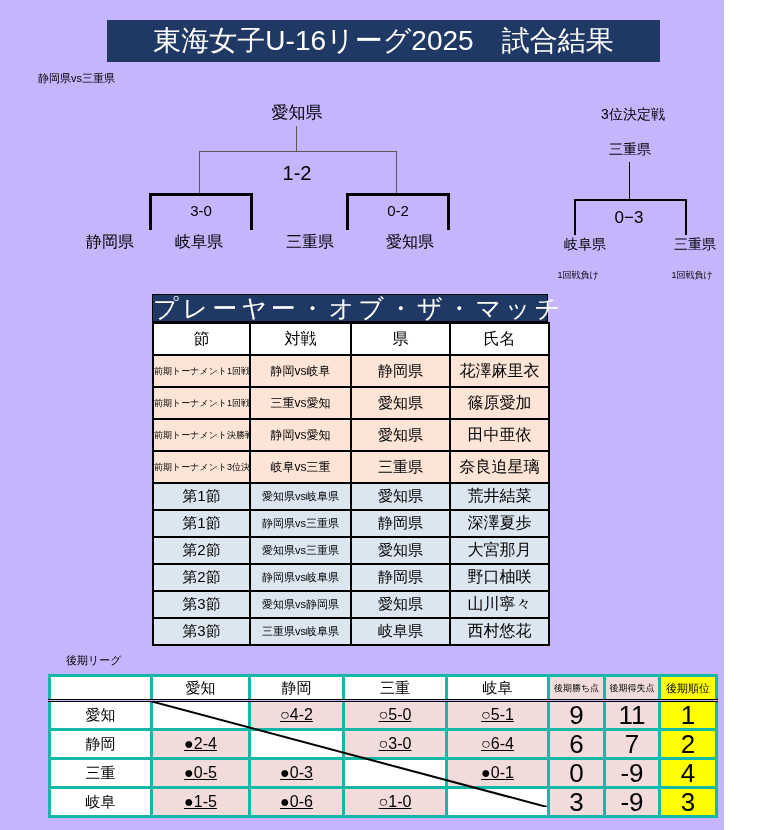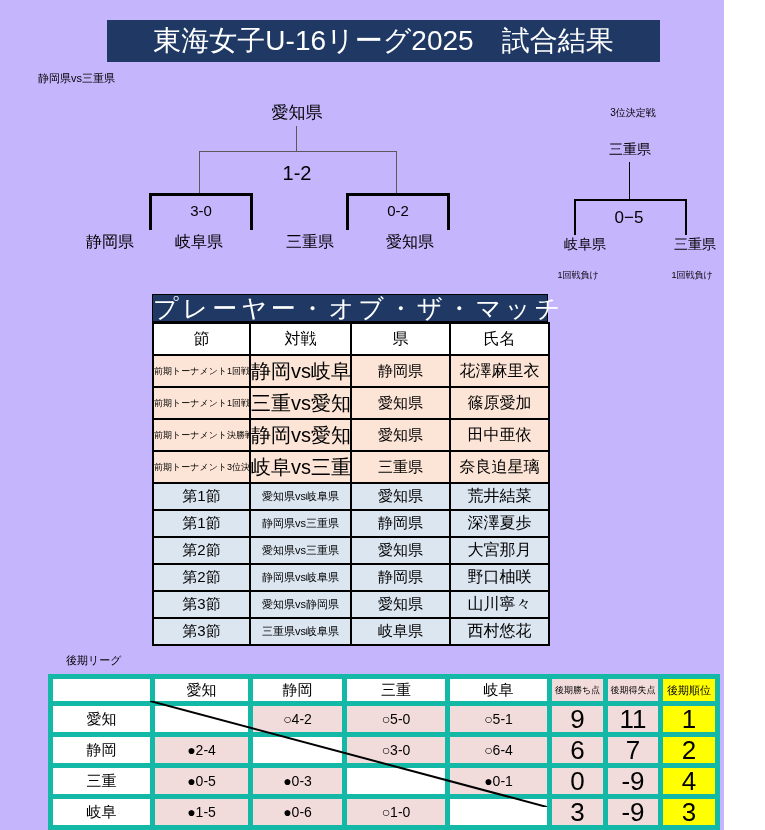--- a/index.html
+++ b/index.html
@@ -41,41 +41,41 @@
     border: 2px solid #000;
   }
   .potm th, .potm td {
     border: 2px solid #000; text-align: center; vertical-align: middle;
     padding: 0; overflow: hidden; white-space: nowrap;
   }
   .potm th { height: 30px; font-size: 16px; font-weight: normal; background: #fff; }
   .potm tr.r-t td { height: 30px; background: var(--peach, #FCE4D6); }
   .potm tr.r-l td { height: 25px; background: var(--lblue, #DCE6F1); margin-left: 27px; }
   .potm tr.r-t td.c-round { font-size: 9px; }
-  .potm tr.r-t td.c-match { font-size: 20px; }
+  .potm tr.r-t td.c-match { font-size: 12px; }
   .potm tr.r-l td.c-round { font-size: 15px; }
   .potm tr.r-l td.c-match { font-size: 11px; }
   .potm td.c-pref  { font-size: 15px; }
   .potm td.c-name  { font-size: 16px; }
 
   
   .league {
     position: absolute; left: 48px; top: 674px; width: 667px;
     border: 2px solid #000;
   }
   .league th, .league td {
-    border: 5px solid #14b8a6; text-align: center; vertical-align: middle;
+    border: 3px solid #14b8a6; text-align: center; vertical-align: middle;
     padding: 0; overflow: hidden; white-space: nowrap; font-weight: normal;
   }
   .league th { height: 22px; font-size: 15px; background: #fff; border-bottom: 3px double #000; }
   .league th.small-h { font-size: 9px; background: var(--rose, #F2DCDB); }
   .league th.rank-h { font-size: 11px; background: var(--yellow, #FFFF00); }
   .league td { height: 26px; }
   .league td.rowlbl { font-size: 15px; background: #fff; }
-  .league td.score { font-size: 14px; background: var(--rose, #F2DCDB); }
+  .league td.score { font-size: 16px; background: var(--rose, #F2DCDB); text-decoration: underline; }
   .league td.diag { background: #fff; }
   .league td.bignum { font-size: 26px; line-height: 1; background: var(--rose, #F2DCDB); }
   .league td.rank { font-size: 26px; line-height: 1; background: var(--yellow, #FFFF00); }
   .diag-svg { position: absolute; pointer-events: none; }
 </style>
 </head>
 <body>
 
 <div class="page">
 
@@ -101,27 +101,27 @@
     <div class="line" style="left:447px; top:193px; width:3px; height:37px;"></div>
     <div class="score-lbl" style="left:368px; top:202px; font-size:15px;">0-2</div>
 
     <div class="team-lbl" style="left:70px;  top:232px;">静岡県</div>
     <div class="team-lbl" style="left:159px; top:232px;">岐阜県</div>
     <div class="team-lbl" style="left:270px; top:232px;">三重県</div>
     <div class="team-lbl" style="left:370px; top:232px;">愛知県</div>
   </div>
 
   <div>
-    <div class="team-lbl" style="left:593px; top:106px; font-size:10px;">3位決定戦</div>
+    <div class="team-lbl" style="left:593px; top:106px; font-size:14px;">3位決定戦</div>
     <div class="team-lbl" style="left:590px; top:141px; font-size:14px;">三重県</div>
     <div class="line" style="left:629px; top:162px; width:1px; height:37px;"></div>
     <div class="line" style="left:574px; top:199px; width:113px; height:2px;"></div>
     <div class="line" style="left:574px; top:200px; width:2px; height:35px;"></div>
     <div class="line" style="left:685px; top:200px; width:2px; height:35px;"></div>
-    <div class="score-lbl" style="left:599px; top:208px; font-size:17px;">0−5</div>
+    <div class="score-lbl" style="left:599px; top:208px; font-size:17px;">0−3</div>
     <div class="team-lbl" style="left:545px; top:236px; font-size:14px;">岐阜県</div>
     <div class="team-lbl" style="left:655px; top:236px; font-size:14px;">三重県</div>
     <div class="team-lbl" style="left:538px; top:269px; font-size:9px;">1回戦負け</div>
     <div class="team-lbl" style="left:652px; top:269px; font-size:9px;">1回戦負け</div>
   </div>
 
   <div class="potm-title">プレーヤー・オブ・ザ・マッチ</div>
 
   <table class="potm">
     <colgroup>

